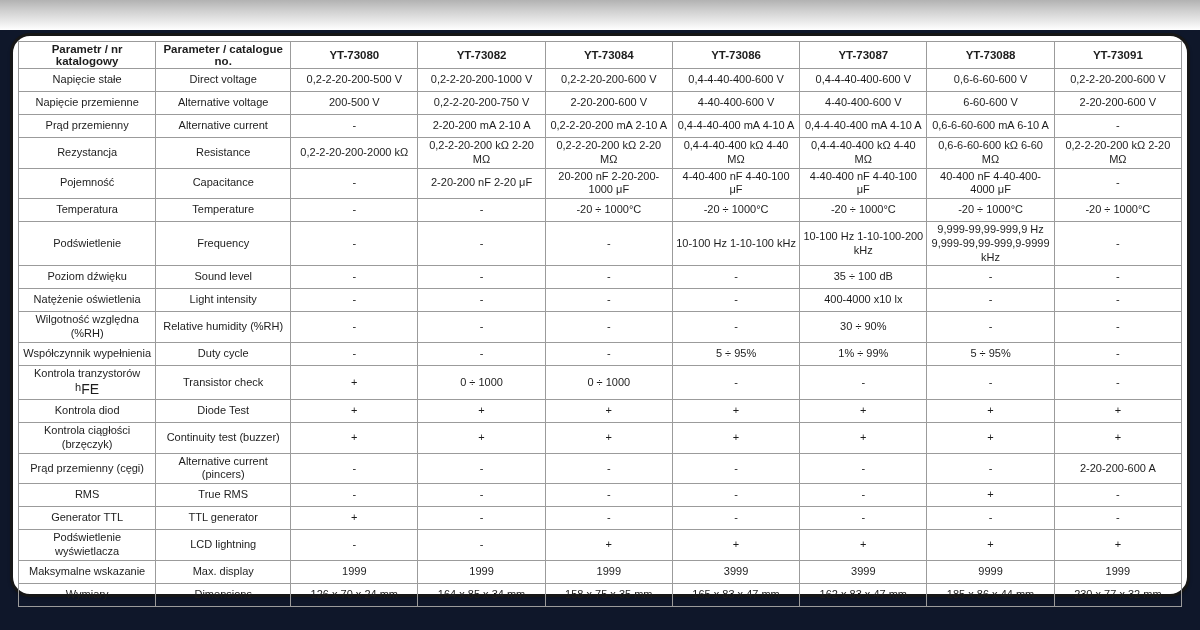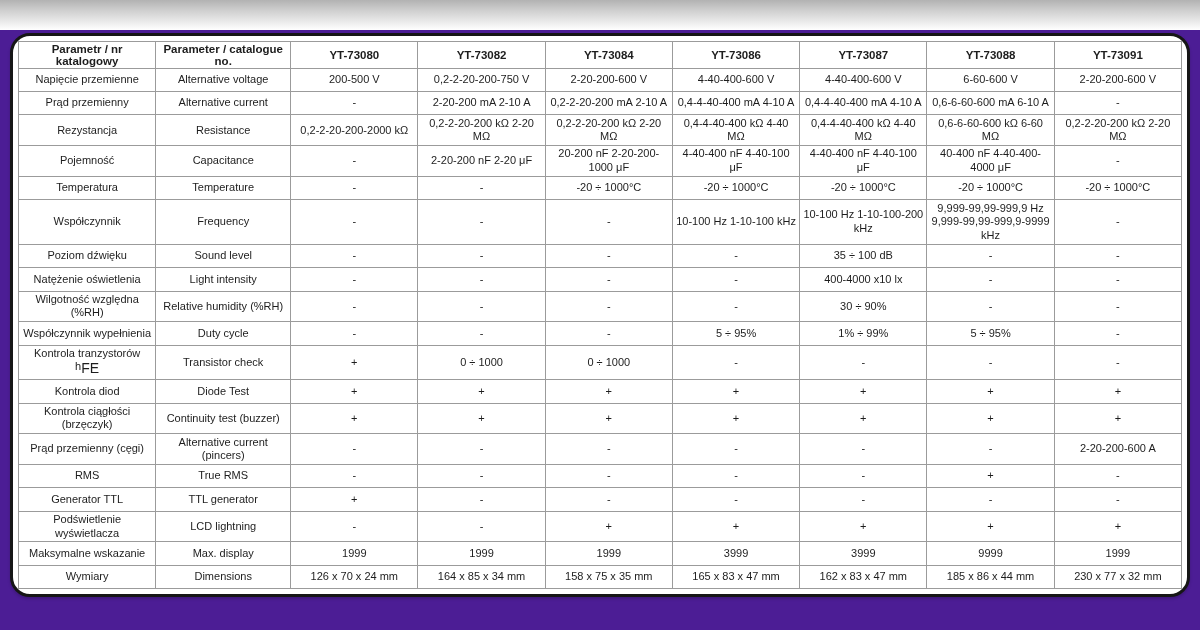--- a/index.html
+++ b/index.html
@@ -8,21 +8,21 @@
     width: 1200px;
     height: 630px;
     background: #ffffff;
     font-family: "Liberation Sans", sans-serif;
     overflow: hidden;
   }
   .page {
     position: relative;
     width: 1200px;
     height: 630px;
-    background: #4c1d95;
+    background: #0f172a;
   }
   .top-fade {
     position: absolute;
     left: 0; top: 0;
     width: 100%; height: 30px;
     background: linear-gradient(to bottom, #b2b2b2 0%, #cfcfcf 35%, #ffffff 100%);
   }
   .card {
     position: absolute;
     left: 10px;
@@ -91,20 +91,31 @@
             <th>YT-73082</th>
             <th>YT-73084</th>
             <th>YT-73086</th>
             <th>YT-73087</th>
             <th>YT-73088</th>
             <th>YT-73091</th>
           </tr>
       </thead>
       <tbody>
           <tr>
+            <td class="param">Napięcie stałe</td>
+            <td class="param">Direct voltage</td>
+            <td>0,2-2-20-200-500 V</td>
+            <td>0,2-2-20-200-1000 V</td>
+            <td>0,2-2-20-200-600 V</td>
+            <td>0,4-4-40-400-600 V</td>
+            <td>0,4-4-40-400-600 V</td>
+            <td>0,6-6-60-600 V</td>
+            <td>0,2-2-20-200-600 V</td>
+          </tr>
+          <tr>
             <td class="param">Napięcie przemienne</td>
             <td class="param">Alternative voltage</td>
             <td>200-500 V</td>
             <td>0,2-2-20-200-750 V</td>
             <td>2-20-200-600 V</td>
             <td>4-40-400-600 V</td>
             <td>4-40-400-600 V</td>
             <td>6-60-600 V</td>
             <td>2-20-200-600 V</td>
           </tr>
@@ -146,21 +157,21 @@
             <td class="param">Temperature</td>
             <td>-</td>
             <td>-</td>
             <td>-20 ÷ 1000°C</td>
             <td>-20 ÷ 1000°C</td>
             <td>-20 ÷ 1000°C</td>
             <td>-20 ÷ 1000°C</td>
             <td>-20 ÷ 1000°C</td>
           </tr>
           <tr>
-            <td class="param">Współczynnik</td>
+            <td class="param">Podświetlenie</td>
             <td class="param">Frequency</td>
             <td>-</td>
             <td>-</td>
             <td>-</td>
             <td>10-100 Hz 1-10-100 kHz</td>
             <td>10-100 Hz 1-10-100-200 kHz</td>
             <td>9,999-99,99-999,9 Hz
 9,999-99,99-999,9-9999 kHz</td>
             <td>-</td>
           </tr>

